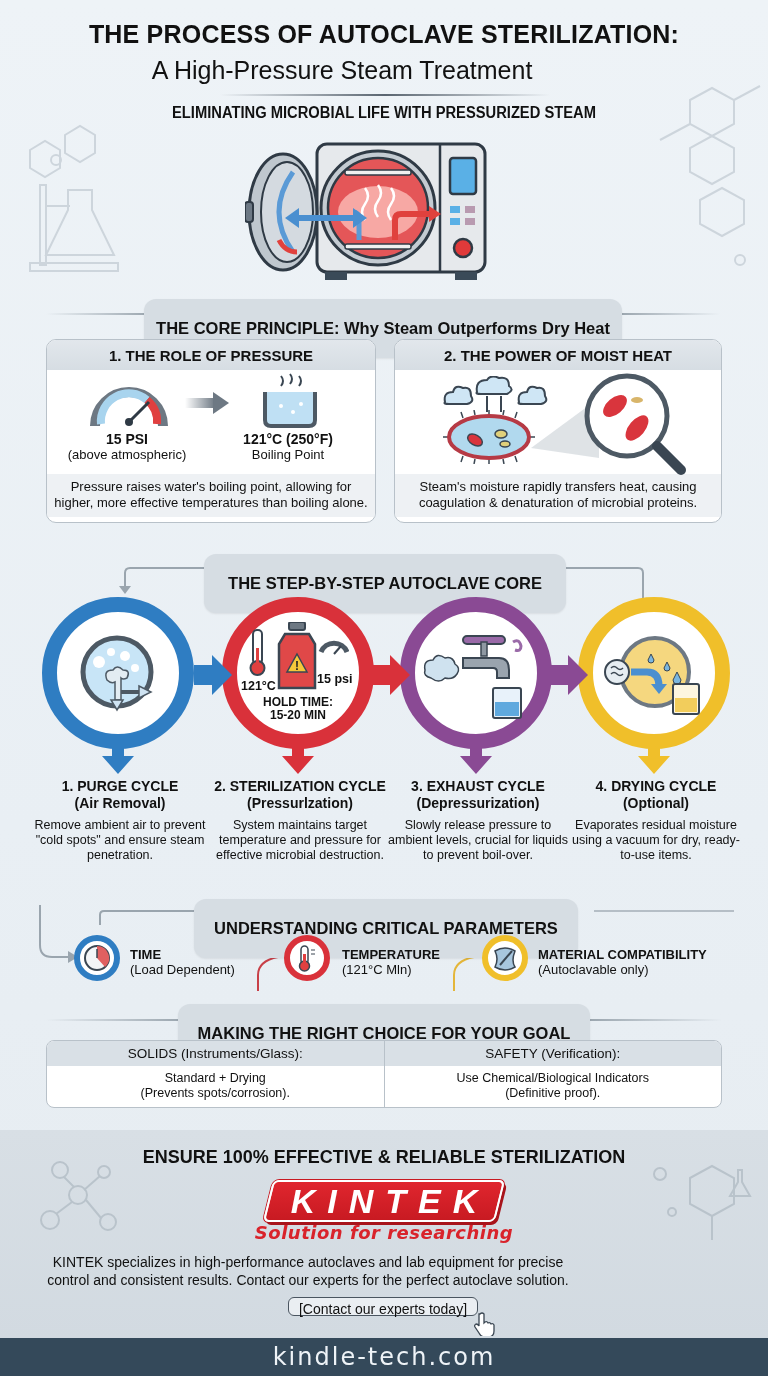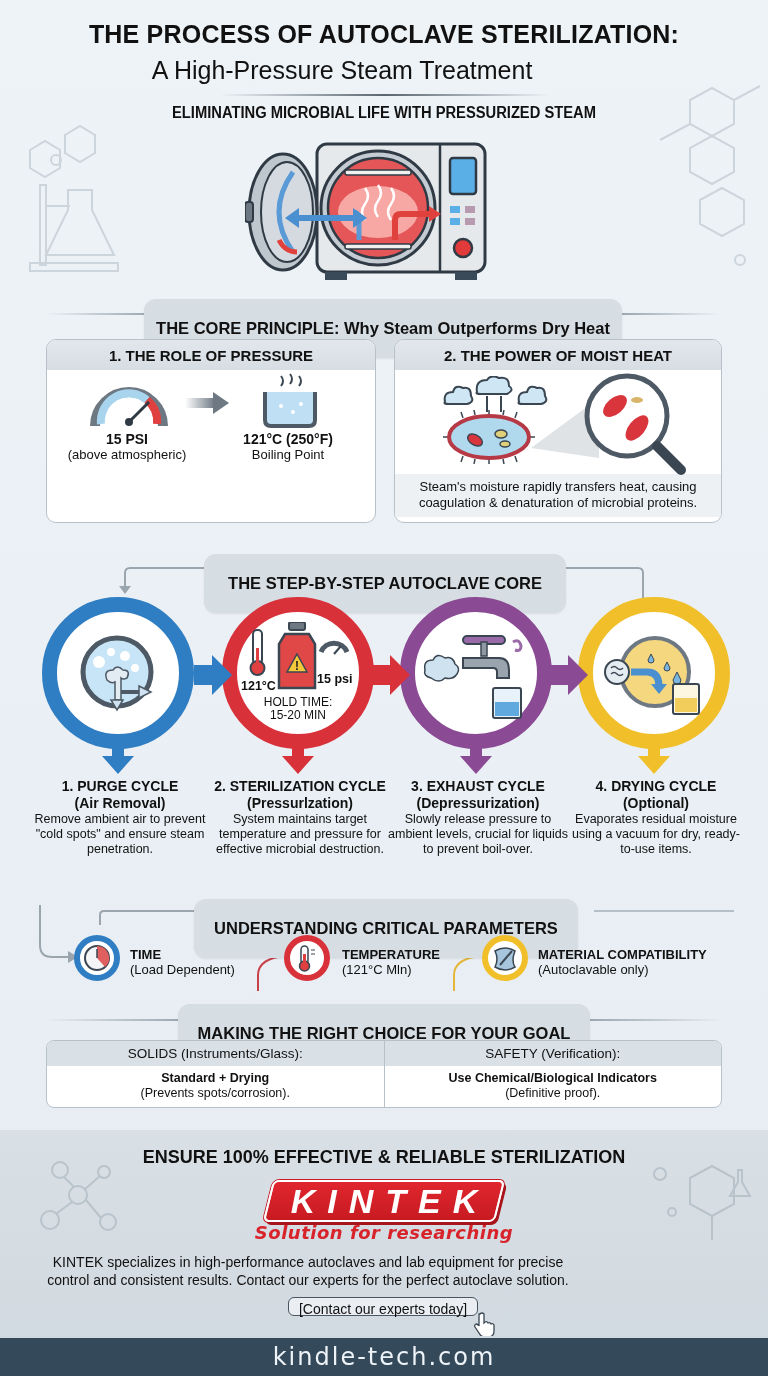--- a/index.html
+++ b/index.html
@@ -60,41 +60,41 @@
 
   
   .step-circle {
     position: absolute;
     width: 152px; height: 152px;
     border-radius: 50%;
     border: 15px solid;
     background: #fff;
   }
   .step-title { font-weight: 700; font-size: 14px; line-height: 17px; }
-  .step-desc { font-size: 12.5px; line-height: 15px; margin-top: 0; }
+  .step-desc { font-size: 12.5px; line-height: 15px; margin-top: 6px; }
 
   
   .param-circle {
     position: absolute; width: 46px; height: 46px; border-radius: 50%;
     border: 6px solid; background: #fff;
   }
   .param-text { font-weight: 700; font-size: 13px; line-height: 15px; }
   .param-text span { font-weight: 400; }
 
   
   #choice-table {
     position: absolute; top: 1040px; left: 46px; width: 676px; height: 68px;
     border: 1.5px solid #b8c1c9; border-radius: 8px; overflow: hidden; background: #fff;
     display: flex;
   }
   .choice-col { flex: 1; border-right: 1.5px solid #b8c1c9; display: flex; flex-direction: column; }
   .choice-col:last-child { border-right: none; }
   .choice-head { background: #d9e0e6; font-size: 13.5px; text-align: center; padding: 5px 0; font-weight: 400; transform: none; }
   .choice-body { text-align: center; font-size: 12.5px; line-height: 15px; padding: 5px 4px; }
-  .choice-body b { font-weight: 700; }
+  .choice-body b { font-weight: 400; }
 
   
   #cta-band {
     position: absolute; top: 1130px; left: 0; width: 768px; height: 208px;
     background: linear-gradient(180deg, #d8dfe5, #d2dae1);
   }
   #footer {
     position: absolute; top: 1338px; left: 0; width: 768px; height: 38px;
     background: #34495a; color: #eef3f7; font-size: 24px; letter-spacing: 2px;
     text-align: center; line-height: 38px;
@@ -231,20 +231,24 @@
       <circle cx="22" cy="34" r="2" fill="#fff"></circle>
         <circle cx="34" cy="40" r="2" fill="#fff"></circle>
         <circle cx="42" cy="32" r="2" fill="#fff"></circle>
     </svg>
     <div class="abs lbl" style="top:62px;left:10px;width:140px;">
       <b>15 PSI</b><br><span>(above atmospheric)</span>
     </div>
     <div class="abs lbl" style="top:62px;left:176px;width:130px;">
       <b>121°C (250°F)</b><br><span>Boiling Point</span>
     </div>
+  </div>
+  <div class="card-foot">
+    <span>Pressure raises water's boiling point, allowing for</span><br>
+    <span>higher, more effective temperatures than boiling alone.</span>
   </div>
 </div>
 
 <div class="abs card" style="top:339px;left:394px;width:328px;height:184px;">
   <div class="card-head">2. THE POWER OF MOIST HEAT</div>
   <div style="position:relative;height:104px;">
     <svg class="abs" style="top:6px;left:46px" width="110" height="38" viewBox="0 0 110 38">
       <path d="M4 26 q-2 -10 8 -10 q2 -8 10 -4 q8 -2 8 8 q4 6 -4 8 h-18 q-6 0 -4 -2z" fill="#cfe6f5" stroke="#3a4652" stroke-width="2"></path>
       <path d="M36 16 q-2 -12 10 -12 q4 -6 12 -2 q10 -2 10 8 q6 4 -2 8 h-26 q-6 0 -4 -2z" fill="#cfe6f5" stroke="#3a4652" stroke-width="2"></path>
       <path d="M78 26 q-2 -10 8 -10 q2 -8 10 -4 q8 -2 8 8 q4 6 -4 8 h-18 q-6 0 -4 -2z" fill="#cfe6f5" stroke="#3a4652" stroke-width="2"></path>
@@ -313,21 +317,21 @@
     <rect x="9" y="26" width="3" height="16" fill="#e04040"></rect>
     <rect x="42" y="0" width="16" height="8" rx="2" fill="#6d7883" stroke="#3a4652" stroke-width="2"></rect>
     <path d="M38 12 h24 l6 10 v44 h-36 v-44 z" fill="#e04848" stroke="#3a4652" stroke-width="2.5"></path>
     <polygon points="50,32 60,50 40,50" fill="#f5c73a" stroke="#3a4652" stroke-width="1.5"></polygon>
     <text x="50" y="48" font-size="12" font-weight="700" text-anchor="middle" fill="#222" font-family="Liberation Sans, sans-serif">!</text>
     <path d="M74 30 A14 14 0 0 1 100 30" fill="none" stroke="#4d5964" stroke-width="5"></path>
     <line x1="87" y1="32" x2="94" y2="24" stroke="#3a4652" stroke-width="2"></line>
   </svg>
   <div class="abs" style="top:67px;left:4px;font-weight:700;font-size:12.5px;">121°C</div>
   <div class="abs" style="top:60px;left:80px;font-weight:700;font-size:12.5px;">15 psi</div>
-  <div class="abs center" style="top:84px;left:0;width:122px;font-weight:400;font-size:12px;line-height:13px;">
+  <div class="abs center" style="top:84px;left:0;width:122px;font-weight:700;font-size:12px;line-height:13px;">
     <span>HOLD TIME:</span><br><span>15-20 MIN</span>
   </div>
 </div>
 <div class="step-circle" style="top:597px;left:400px;border-color:#8a4a94;">
   <svg class="abs" style="top:20px;left:8px" width="108" height="90" viewBox="0 0 108 90">
     <rect x="40" y="4" width="42" height="8" rx="4" fill="#9a6aa8" stroke="#3a4652" stroke-width="2"></rect>
     <rect x="58" y="10" width="6" height="14" fill="#8e98a2" stroke="#3a4652" stroke-width="1.5"></rect>
     <path d="M40 26 h36 q10 0 10 12 v8 h-12 v-6 q0 -4 -4 -4 h-30 z" fill="#9aa4ae" stroke="#3a4652" stroke-width="2"></path>
     <path d="M90 10 q6 -4 8 4 q0 6 -6 4" stroke="#9a6aa8" stroke-width="3" fill="none"></path>
     <path d="M2 38 q-2 -10 8 -10 q4 -8 12 -2 q8 -2 10 6 q6 4 2 10 q-4 6 -12 4 q-6 6 -14 0 q-8 -2 -6 -8z" fill="#cfe2ef" stroke="#3a4652" stroke-width="1.5"></path>

